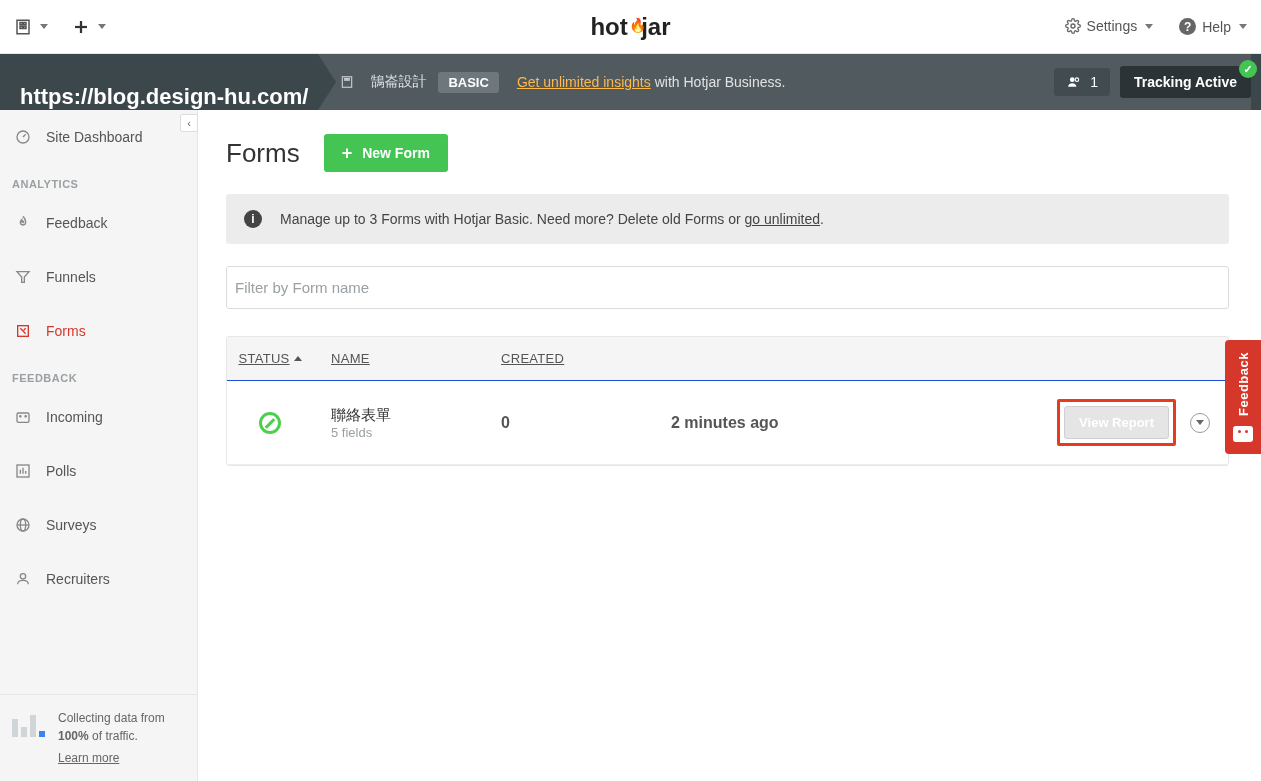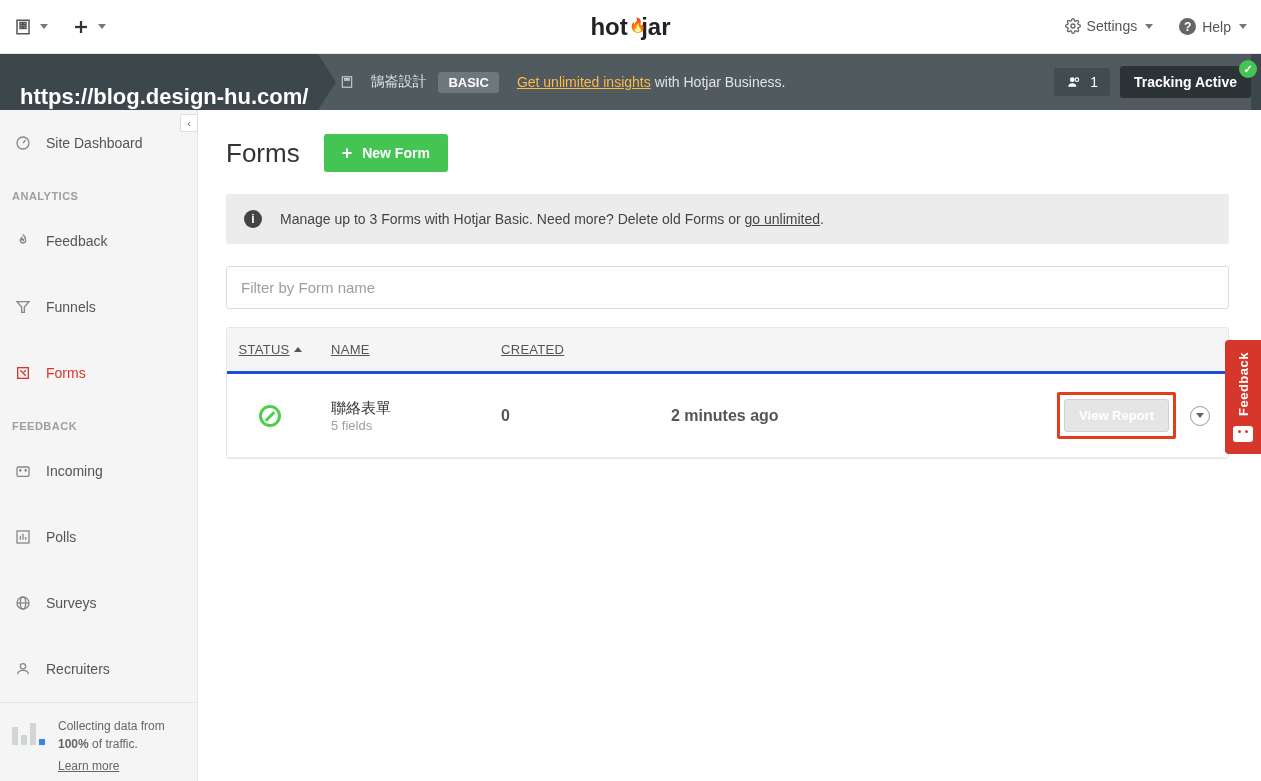--- a/index.html
+++ b/index.html
@@ -26,46 +26,46 @@
 .unlimited-suffix { color:#e0e3e4; margin-left:4px;}
 .urlstrip-right { margin-left:auto; display:flex; align-items:center; gap:10px; }
 .users-box { background:#424b50; border-radius:3px; padding:6px 12px; display:flex; align-items:center; gap:8px; color:#fff; }
 .tracking-box { background:#2b3336; border-radius:3px; padding:8px 14px; color:#fff; font-weight:600; position:relative;}
 .tracking-check { position:absolute; top:-6px; right:-6px; width:18px; height:18px; border-radius:50%; background:#44c553; display:flex; align-items:center; justify-content:center; color:#fff; font-size:11px; }
 
 
 .main { display: flex; height: calc(781px - 54px - 56px); }
 .sidebar { width: 198px; background:#f5f5f5; border-right:1px solid #e6e6e6; display:flex; flex-direction:column; position:relative; }
 .sidebar-collapse { position:absolute; top:4px; right:-1px; width:18px; height:18px; background:#fff; border:1px solid #ddd; border-radius:2px; display:flex; align-items:center; justify-content:center; cursor:pointer; color:#666; font-size:11px;}
-.sidebar-item { display:flex; align-items:center; gap:14px; padding:24px 14px; color:#555; cursor:pointer; font-size:14px;}
+.sidebar-item { display:flex; align-items:center; gap:14px; padding:18px 14px; color:#555; cursor:pointer; font-size:14px;}
 .sidebar-item.active { color:#d6372b; }
 .sidebar-item .ico { width:18px; height:18px; display:inline-flex; align-items:center; justify-content:center; color:#888;}
 .sidebar-item.active .ico { color:#d6372b; }
 .sidebar-header { padding:14px 12px 6px; font-size:11px; letter-spacing:0.5px; color:#9aa0a3; font-weight:600;}
 .sidebar-footer { margin-top:auto; border-top:1px solid #e6e6e6; padding:14px 12px 14px; display:flex; gap:12px; }
 .sidebar-footer .bars { width:34px; display:flex; align-items:flex-end; gap:3px; height:28px;}
 .sidebar-footer .bars span { width:6px; background:#d0d5d8; }
 .sidebar-footer .txt { font-size:12px; color:#666; line-height:1.5;}
 .sidebar-footer .txt .learn { text-decoration:underline; cursor:pointer; display:inline-block; margin-top:4px;}
 
 .content { flex:1; padding: 24px 32px 24px 28px; overflow:auto; }
 .page-head { display:flex; align-items:center; gap:24px; margin-bottom:22px;}
 .page-title { font-size:26px; font-weight:400; color:#333;}
 .btn-green { background:#44c553; color:#fff; border:none; border-radius:3px; padding:10px 18px; font-weight:700; font-size:14px; display:inline-flex; align-items:center; gap:10px; cursor:pointer;}
 .btn-green .plus { font-size:18px; font-weight:700; line-height:1;}
 
 .notice { background:#ececec; border-radius:3px; padding:16px 18px; display:flex; align-items:center; gap:18px; color:#444; margin-bottom:22px;}
 .notice .info { width:18px; height:18px; border-radius:50%; background:#444; color:#fff; display:inline-flex; align-items:center; justify-content:center; font-size:12px; font-weight:700;}
 .notice a { text-decoration:underline; color:#444; cursor:pointer;}
 
-.filter-input { width:100%; border:1px solid #dcdcdc; border-radius:3px; padding:12px 14px; font-size:15px; color:#555; margin-bottom:18px;}
+.filter-input { width:100%; border:1px solid #dcdcdc; border-radius:3px; padding:12px 8px; font-size:15px; color:#555; margin-bottom:27px;}
 .filter-input::placeholder { color:#9aa0a3;}
 
 .table { width:100%; border:1px solid #e6e6e6; border-radius:3px; }
-.thead { display:flex; background:#f5f5f5; border-bottom:3px solid #1d4ed8; }
+.thead { display:flex; background:#f5f5f5; border-bottom:1px solid #1d4ed8; }
 .th, .td { padding:14px 18px; font-size:13px; color:#555; display:flex; align-items:center;}
 .th { text-decoration: underline; font-weight:400; letter-spacing:0.3px;}
 .col-status { width:86px; justify-content:center;}
 .col-name { width:170px; }
 .col-sessions { width:170px; }
 .col-created { width:246px; }
 .col-actions { flex:1; justify-content:flex-end; gap:14px;}
 .sort-arrow { width:0; height:0; border-left:4px solid transparent; border-right:4px solid transparent; border-bottom:5px solid #555; margin-left:4px;}
 
 .tbody { display:flex; flex-direction:column;}

